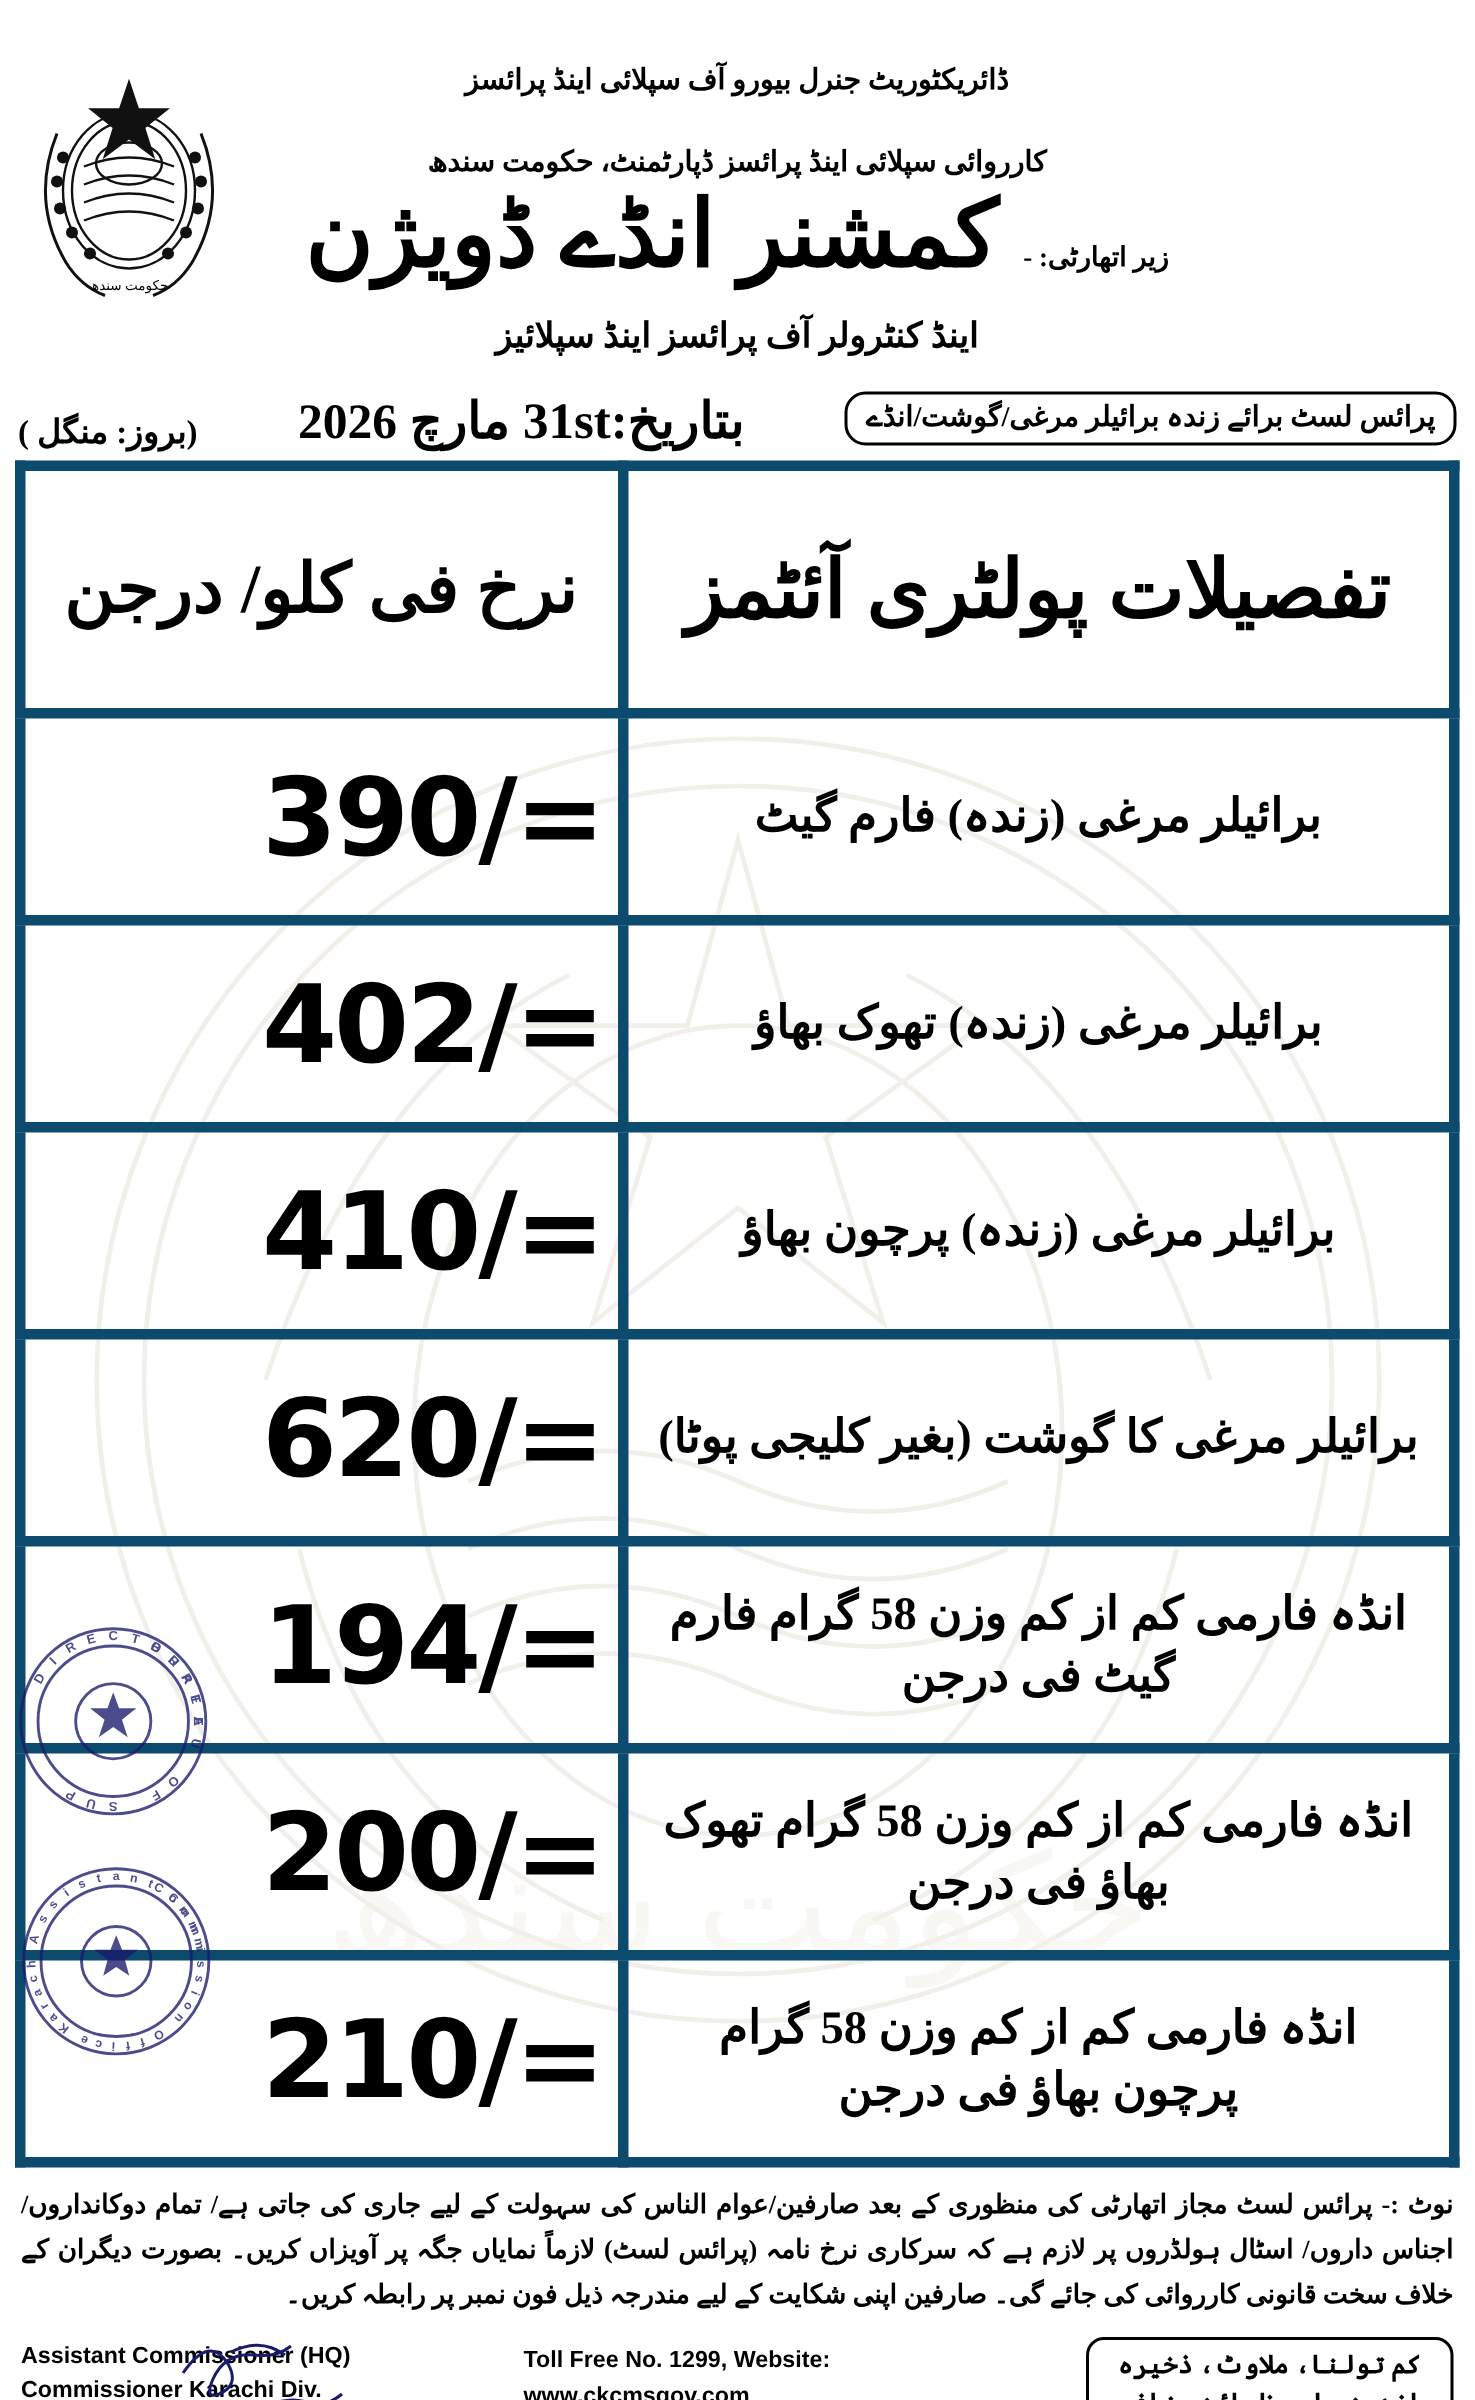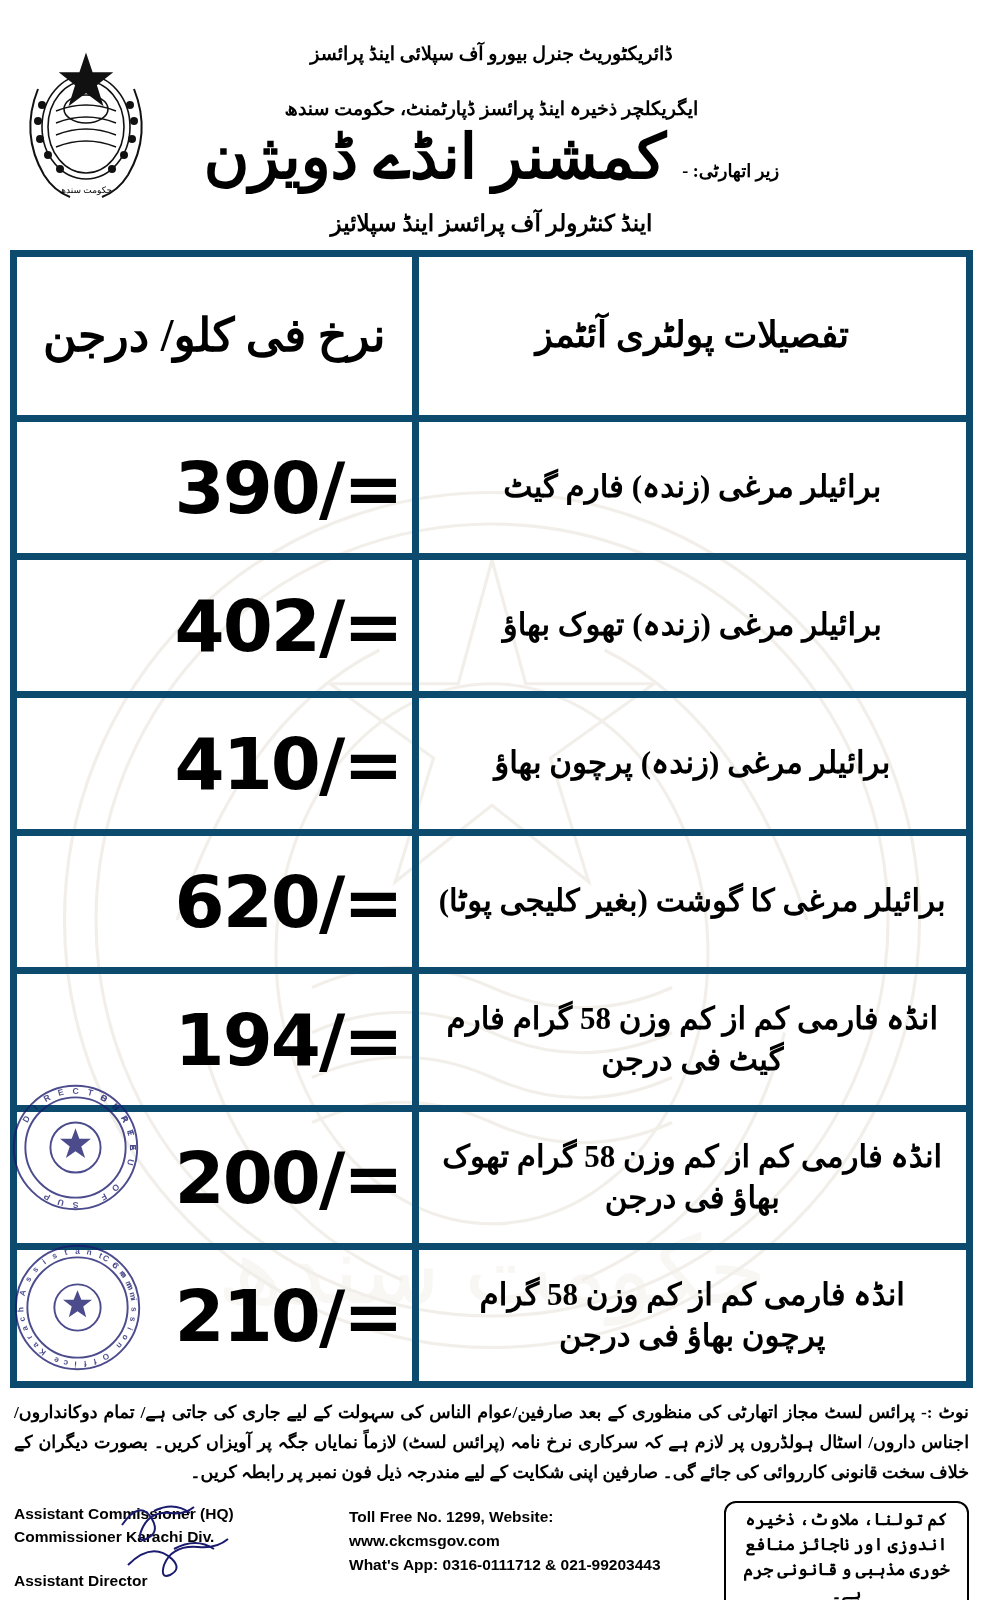--- a/index.html
+++ b/index.html
@@ -132,21 +132,21 @@
     background: transparent;
   }
   th.col-item, th.col-rate {
     padding: 16px 10px;
     height: 165px;
     vertical-align: middle;
   }
   th.col-item { width: 58%; }
   th.col-rate { width: 42%; }
   .th-text {
-    font-size: 36px;
+    font-size: 54px;
     font-weight: bold;
     text-align: center;
     line-height: 1.15;
     white-space: nowrap;
   }
   .th-text.small {
     font-size: 46px;
     white-space: normal;
   }
   td.item-cell {
@@ -297,30 +297,38 @@
         <circle cx="114" cy="56" r="4"></circle>
           <circle cx="118" cy="72" r="4"></circle>
         <circle cx="116" cy="90" r="4"></circle>
           <circle cx="108" cy="106" r="4"></circle>
         <circle cx="96" cy="120" r="4"></circle>
       </g>
       <text x="70" y="144" font-size="9" text-anchor="middle" font-family="'Liberation Serif',serif">حکومت سندھ</text>
     </svg>
 
     <div class="hline1">ڈائریکٹوریٹ جنرل بیورو آف سپلائی اینڈ پرائسز</div>
-    <div class="hline2">ایگریکلچر ذخیرہ اینڈ پرائسز ڈپارٹمنٹ، حکومت سندھ</div>
+    <div class="hline2">کارروائی سپلائی اینڈ پرائسز ڈپارٹمنٹ، حکومت سندھ</div>
 
     <div class="bigrow">
       <span class="under-label">زیر اتھارٹی: -</span>
       <span class="bigtitle">کمشنر انڈے ڈویژن</span>
     </div>
 
     <div class="hline3">اینڈ کنٹرولر آف پرائسز اینڈ سپلائیز</div>
   </div>
 
+  <div class="datebar">
+    <div class="dayline">(بروز:  منگل )</div>
+    <div class="date-main">
+      <span>بتاریخ:</span><span>31st مارچ</span>
+      <span class="yr">2026</span>
+    </div>
+    <div class="pricelist-box">پرائس لسٹ برائے زندہ برائیلر مرغی/گوشت/انڈے</div>
+  </div>
 
   <table class="pricetable">
     <thead>
       <tr>
         <th class="col-item">
           <div class="th-text">تفصیلات پولٹری آئٹمز</div>
         </th>
         <th class="col-rate">
           <div class="th-text small">نرخ فی کلو/ درجن</div>
         </th>

